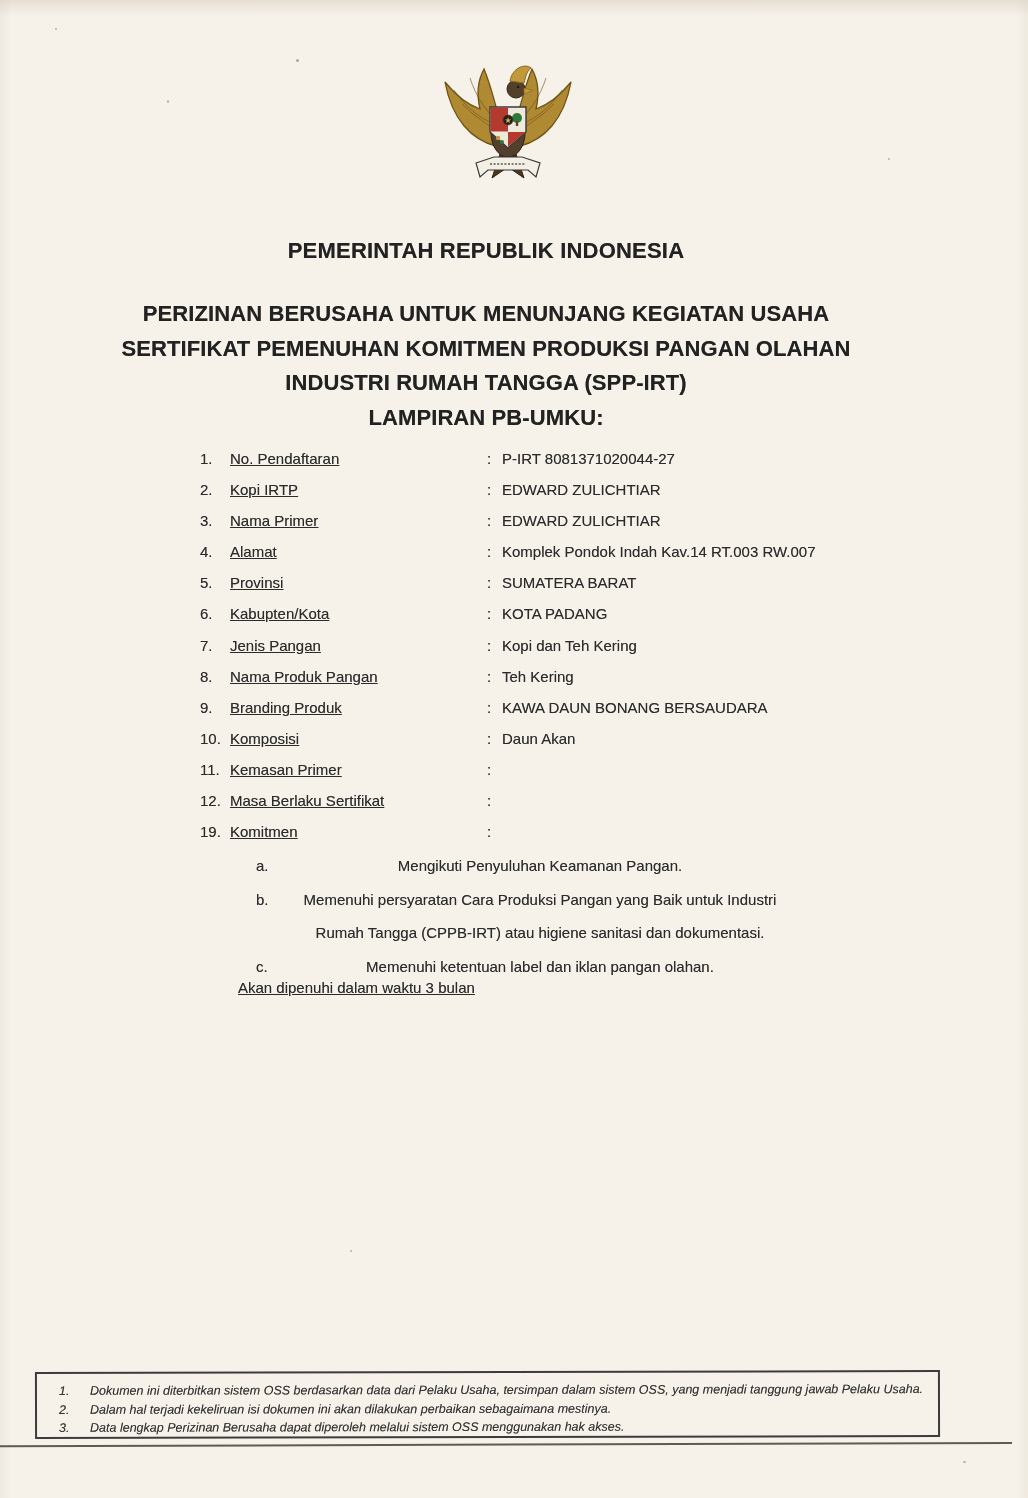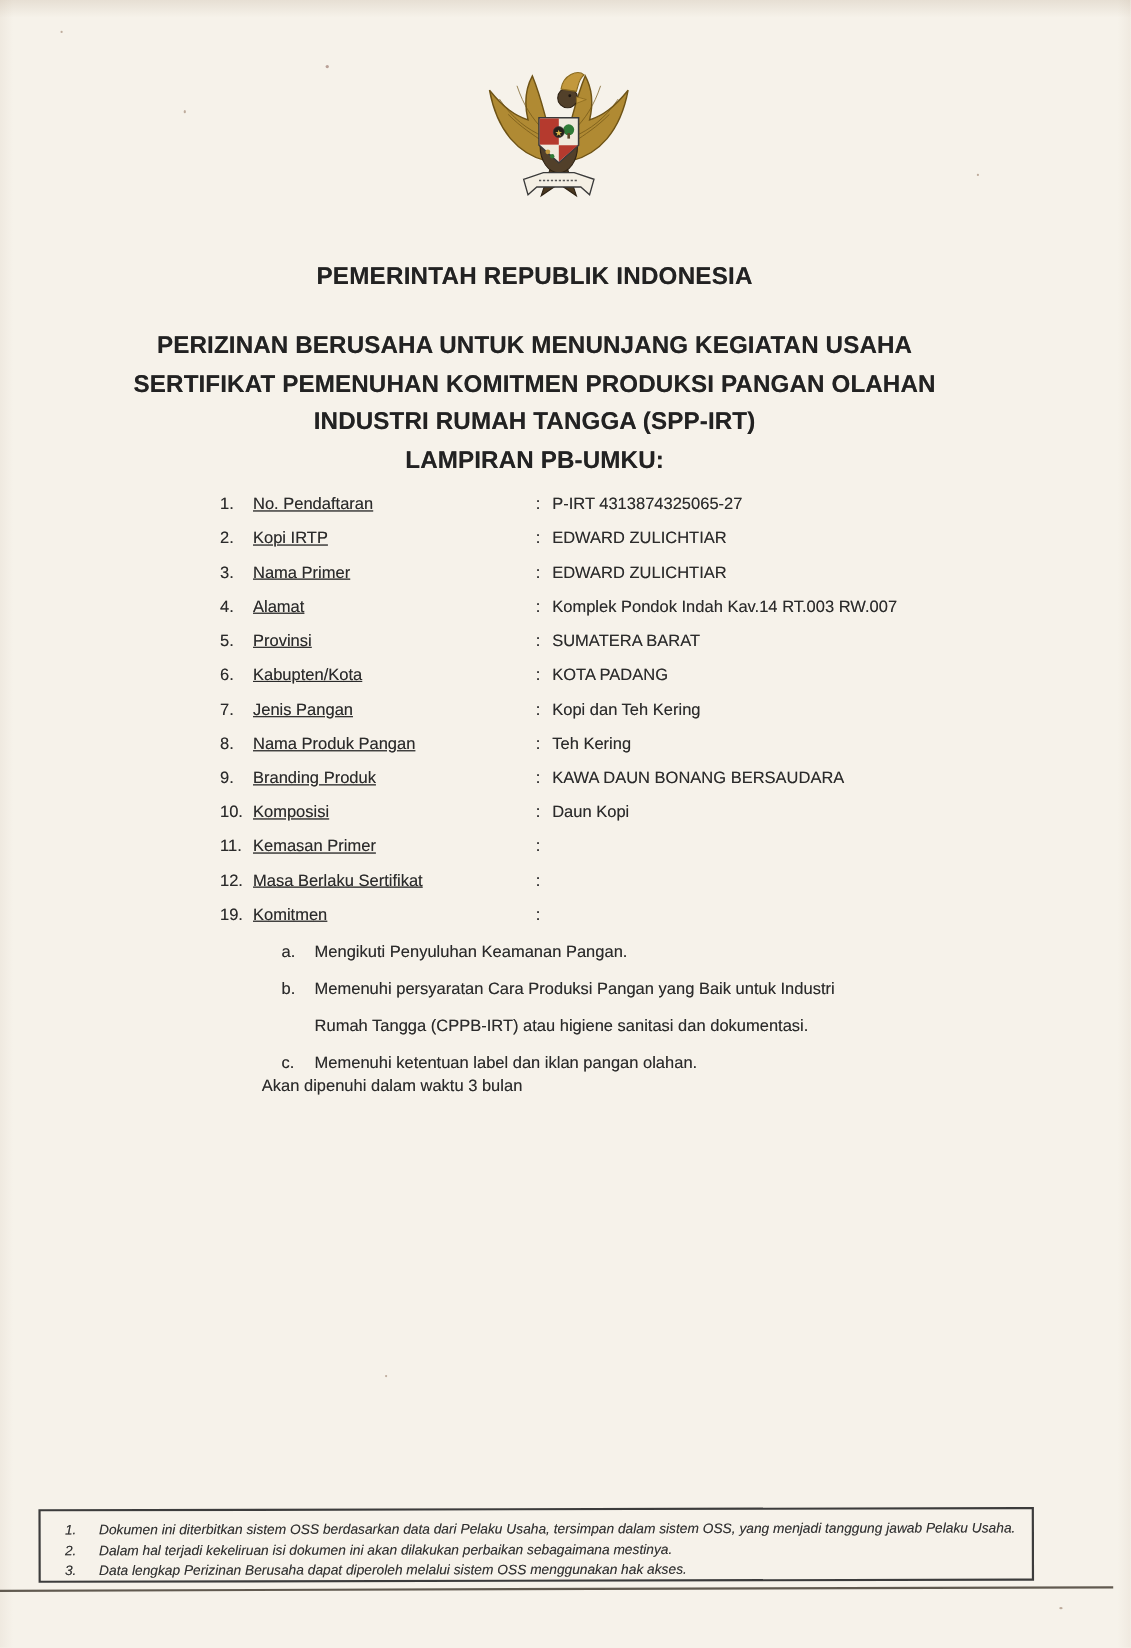--- a/index.html
+++ b/index.html
@@ -49,26 +49,27 @@
   .f-colon { width:15px;  flex:none; }
   .f-value { flex:1; }
 
   .commitments {
     position:absolute; left:256px; top:849px; width:545px;
     font-size:15px; line-height:33.5px;
     text-shadow:0 0 0.4px rgba(40,40,40,0.5);
   }
   .commit-row { display:flex; align-items:flex-start; }
   .c-letter { width:30px; flex:none; }
-  .c-text   { width:508px; }
+  .c-text   { width:508px;text-align:center; }
 
   .fulfillment {
     position:absolute; left:238px; top:979px;
     font-size:15px;
     text-shadow:0 0 0.4px rgba(40,40,40,0.5);
+    text-decoration:underline;
   }
 
   .footnote-box {
     position:absolute; left:35px; top:1371px; width:905px; height:67px;
     border:2px solid #3c3c3c;
     transform:rotate(-0.12deg);
     box-sizing:border-box;
     padding:8px 10px 0 22px;
   }
   .footnote-row {
@@ -148,21 +149,21 @@
     <div>SERTIFIKAT PEMENUHAN KOMITMEN PRODUKSI PANGAN OLAHAN</div>
     <div>INDUSTRI RUMAH TANGGA (SPP-IRT)</div>
     <div>LAMPIRAN PB-UMKU:</div>
   </div>
 
   <div class="fields">
     <div class="field-row">
       <span class="f-no">1.</span>
       <span class="f-label">No. Pendaftaran</span>
       <span class="f-colon">:</span>
-      <span class="f-value">P-IRT 4313874325065-27</span>
+      <span class="f-value">P-IRT 8081371020044-27</span>
     </div>
     <div class="field-row">
       <span class="f-no">2.</span>
       <span class="f-label">Kopi IRTP</span>
       <span class="f-colon">:</span>
       <span class="f-value">EDWARD ZULICHTIAR</span>
     </div>
     <div class="field-row">
       <span class="f-no">3.</span>
       <span class="f-label">Nama Primer</span>
@@ -202,21 +203,21 @@
     <div class="field-row">
       <span class="f-no">9.</span>
       <span class="f-label">Branding Produk</span>
       <span class="f-colon">:</span>
       <span class="f-value">KAWA DAUN BONANG BERSAUDARA</span>
     </div>
     <div class="field-row">
       <span class="f-no">10.</span>
       <span class="f-label">Komposisi</span>
       <span class="f-colon">:</span>
-      <span class="f-value">Daun Kopi</span>
+      <span class="f-value">Daun Akan</span>
     </div>
     <div class="field-row">
       <span class="f-no">11.</span>
       <span class="f-label">Kemasan Primer</span>
       <span class="f-colon">:</span>
     </div>
     <div class="field-row">
       <span class="f-no">12.</span>
       <span class="f-label">Masa Berlaku Sertifikat</span>
       <span class="f-colon">:</span>

